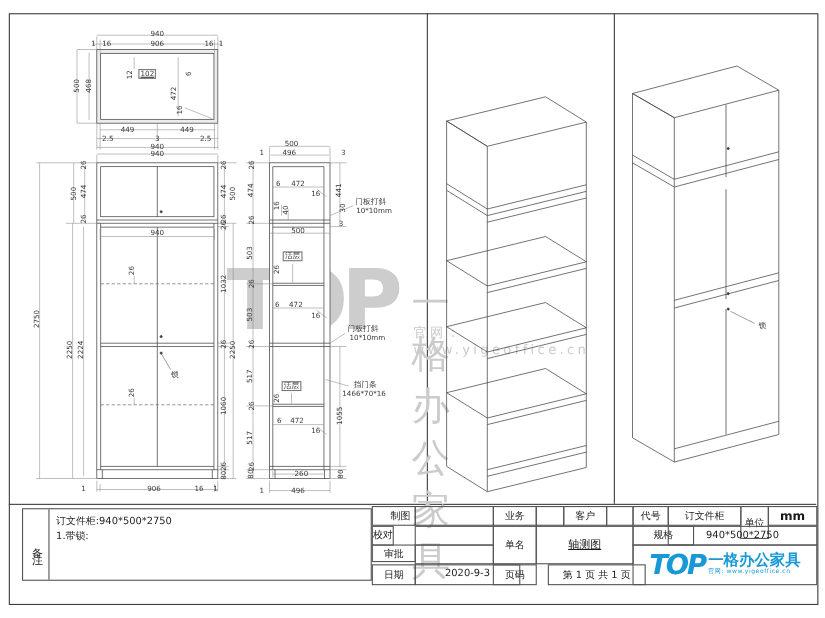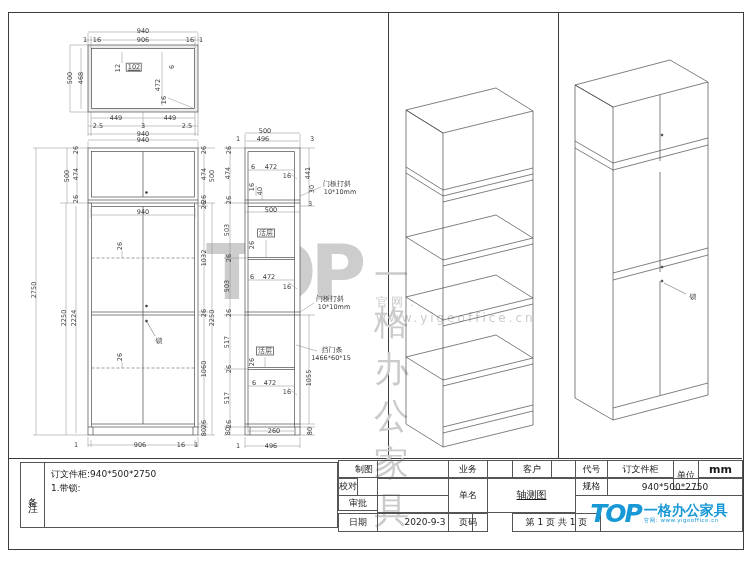--- a/index.html
+++ b/index.html
@@ -226,21 +226,21 @@
       <span class="dim" style="left: 269px; top: 277px; transform: translate(-50%, -50%);">472</span>
       <span class="dim" style="left: 287px; top: 287px; transform: translate(-50%, -50%);">16</span>
       <span class="dim cn" style="left: 330px; top: 299px; transform: translate(-50%, -50%);">门板打斜</span>
       <span class="dim" style="left: 334px; top: 307px; transform: translate(-50%, -50%);">10*10mm</span>
       <span class="dim box cn" style="left: 265px; top: 351px; transform: translate(-50%, -50%);">活层</span>
       <span class="dim" style="left: 252px; top: 362px; transform: translate(-50%, -50%) rotate(-90deg);">26</span>
       <span class="dim" style="left: 254px; top: 383px; transform: translate(-50%, -50%);">6</span>
       <span class="dim" style="left: 270px; top: 383px; transform: translate(-50%, -50%);">472</span>
       <span class="dim" style="left: 287px; top: 392px; transform: translate(-50%, -50%);">16</span>
       <span class="dim cn" style="left: 332px; top: 350px; transform: translate(-50%, -50%);">挡门条</span>
-      <span class="dim" style="left: 331px; top: 358px; transform: translate(-50%, -50%);">1466*60*15</span>
+      <span class="dim" style="left: 331px; top: 358px; transform: translate(-50%, -50%);">1466*70*16</span>
       <span class="dim" style="left: 309px; top: 378px; transform: translate(-50%, -50%) rotate(-90deg);">1055</span>
       <span class="dim" style="left: 310px; top: 431px; transform: translate(-50%, -50%) rotate(-90deg);">80</span>
       <span class="dim" style="left: 274px; top: 431px; transform: translate(-50%, -50%);">260</span>
       <span class="dim" style="left: 271px; top: 446px; transform: translate(-50%, -50%);">496</span>
       <span class="dim" style="left: 238px; top: 446px; transform: translate(-50%, -50%);">1</span>
       <span class="dim cn" style="left: 693px; top: 297px; transform: translate(-50%, -50%);">锁</span>
     </div>
 
   <div id="notes-box" class="abs">
     <div id="notes-label">备注</div>
@@ -260,27 +260,27 @@
     <div class="cell" style="left:338px;top:512.5px;width:40px;height:19.5px;">日期</div>
     <div class="cell" style="left:377px;top:512.5px;width:96px;height:19.5px;">2020-9-3</div>
 
     <div class="cell" style="left:448px;top:460px;width:40px;height:18px;">业务</div>
     <div class="cell" style="left:487px;top:460px;width:26px;height:18px;"></div>
     <div class="cell" style="left:512px;top:460px;width:40px;height:18px;">客户</div>
     <div class="cell" style="left:551px;top:460px;width:25px;height:18px;"></div>
     <div class="cell" style="left:448px;top:477.5px;width:40px;height:35.5px;">单名</div>
     <div class="cell" style="left:487px;top:477.5px;width:89px;height:35.5px;font-size:10px;text-decoration:underline;">轴测图</div>
     <div class="cell" style="left:448px;top:512.5px;width:40px;height:19.5px;">页码</div>
-    <div class="cell" style="left:512px;top:512.5px;width:89px;height:19.5px;">第 1 页 共 1 页</div>
+    <div class="cell" style="left:498px;top:512.5px;width:89px;height:19.5px;">第 1 页 共 1 页</div>
 
     <div class="cell" style="left:575px;top:460px;width:33px;height:18px;">代号</div>
     <div class="cell" style="left:607px;top:460px;width:67px;height:18px;">订文件柜</div>
     <div class="cell" style="left:673px;top:460px;width:26px;height:30px;">单位</div>
     <div class="cell" style="left:698px;top:460px;width:45px;height:18px;font-size:11px;font-weight:600;">mm</div>
-    <div class="cell" style="left:575px;top:477.5px;width:33px;height:18px;">规格</div>
+    <div class="cell" style="left:575px;top:477.5px;width:56px;height:18px;">规格</div>
     <div class="cell" style="left:607px;top:477.5px;width:136px;height:18px;">940*500*2750</div>
 
     <div class="cell" style="left:575px;top:495px;width:168px;height:37px;">
       <div id="tb-logo">
         <span class="lg">TOP</span>
         <span class="lg-col">
           <span class="lg-brand">一格办公家具</span>
           <span class="lg-url">官网: www.yigeoffice.cn</span>
         </span>
       </div>

